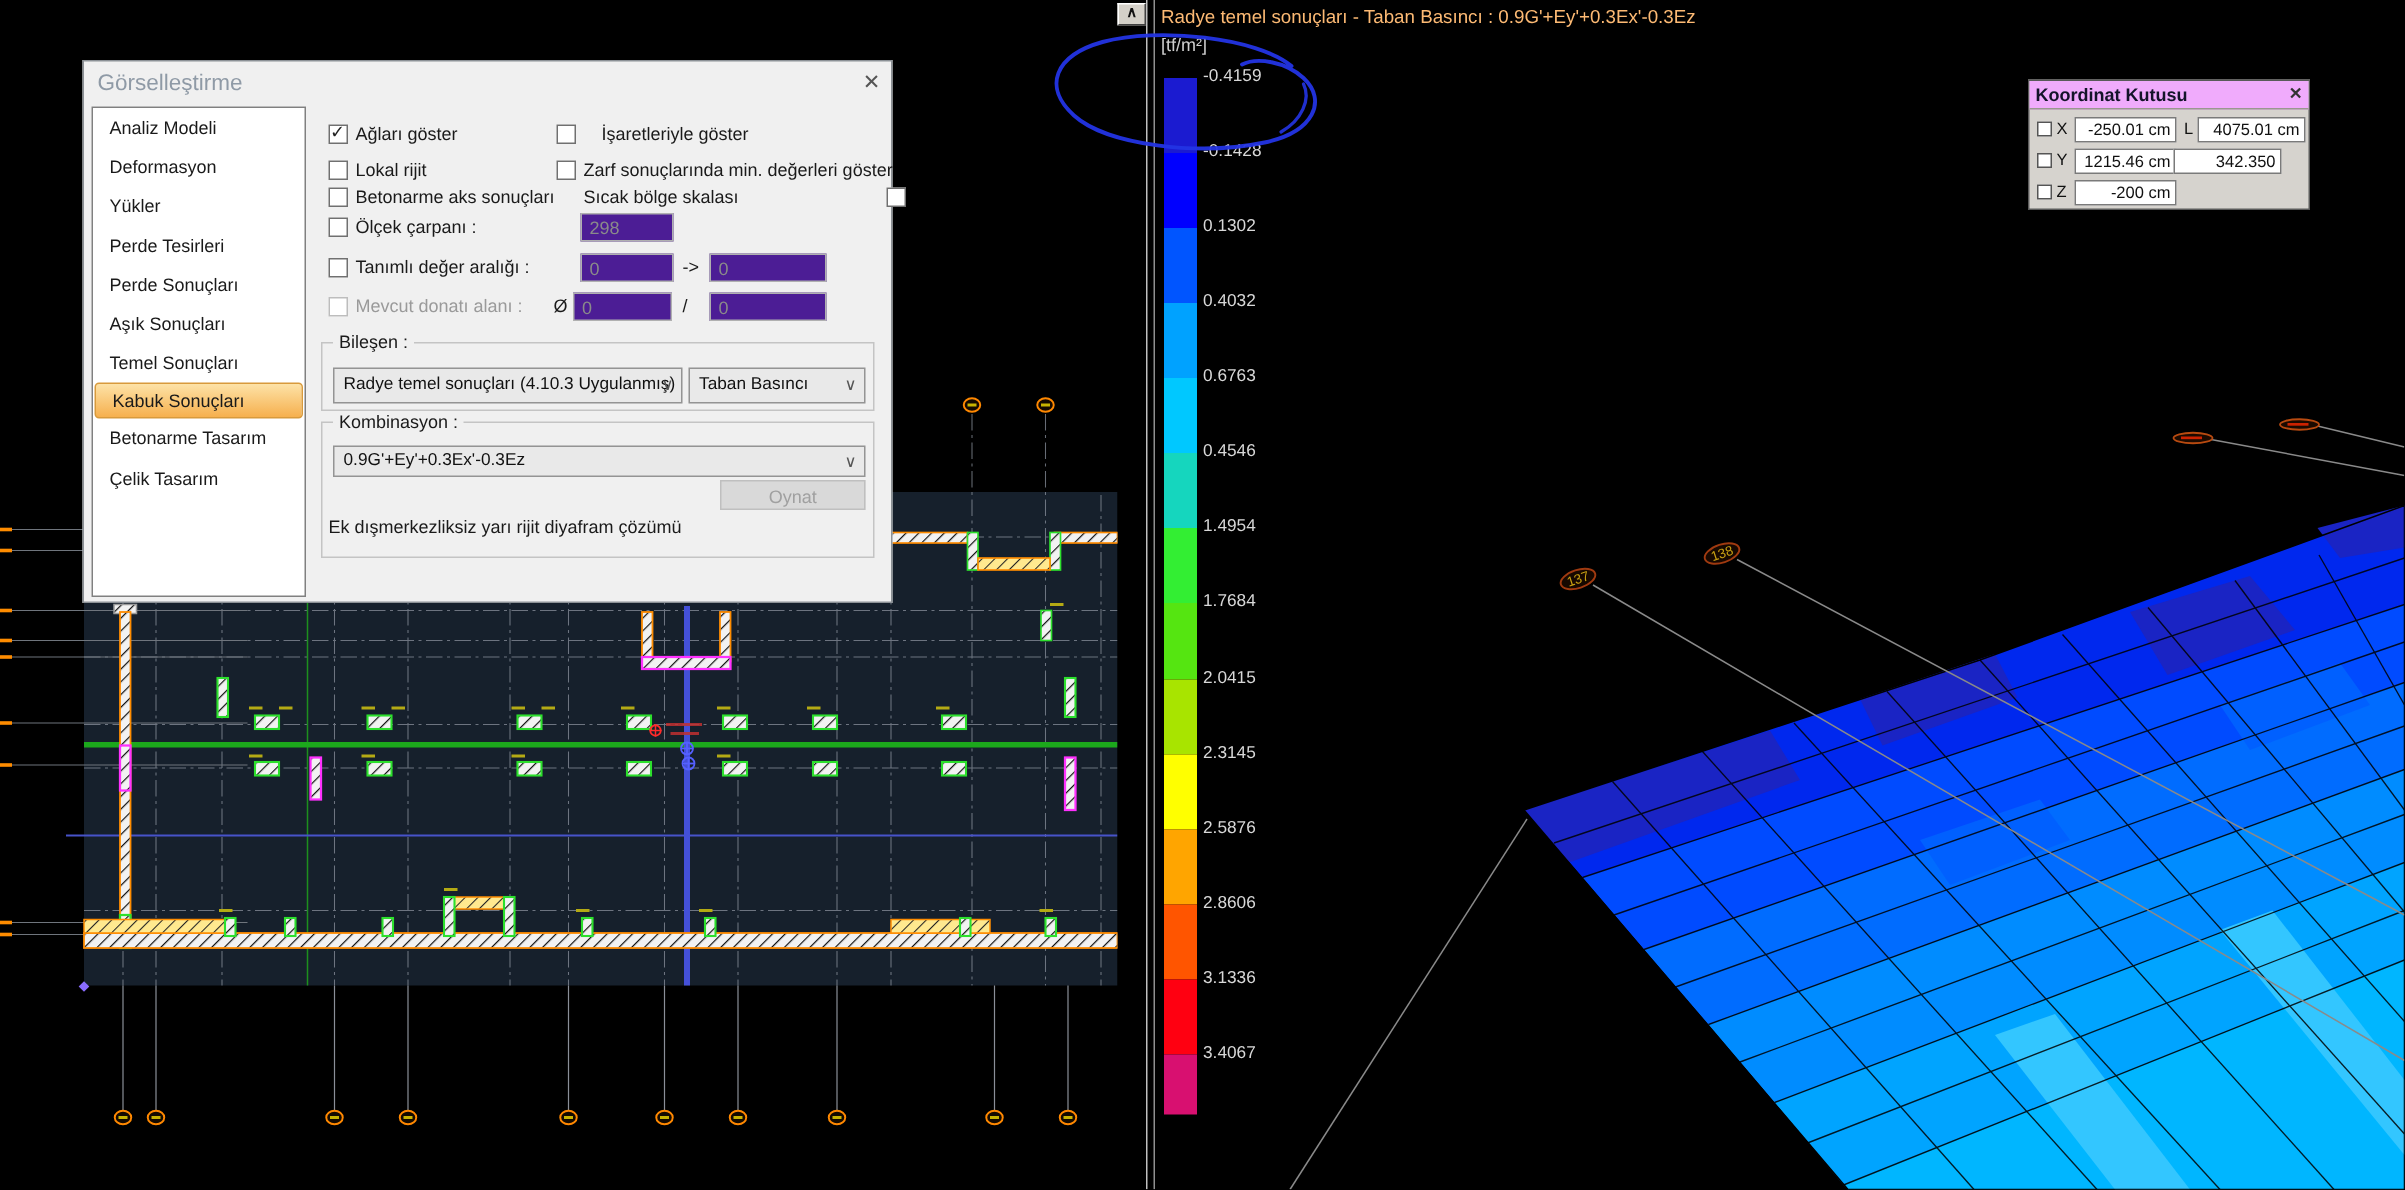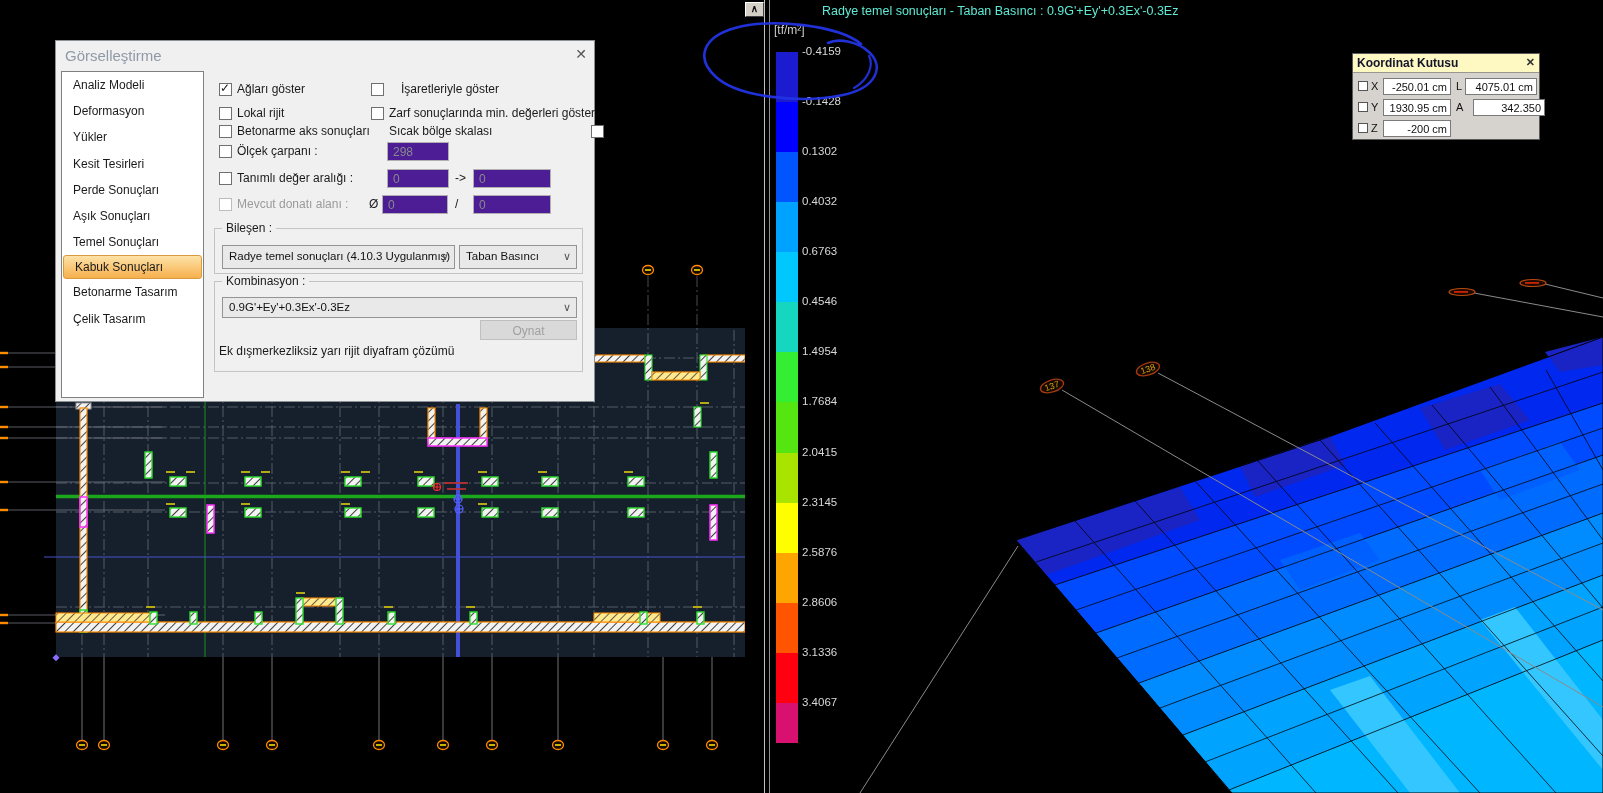--- a/index.html
+++ b/index.html
@@ -8,34 +8,34 @@
   svg{display:block;}
   .abs{position:absolute;}
 
   
   .split-line{position:absolute;top:0;bottom:0;width:1px;background:#c0c0c0;z-index:4;}
   #scrollbtn{position:absolute;left:745px;top:2px;width:19px;height:15px;background:#d4d0c8;
     border:1px solid #404040;border-top-color:#fff;border-left-color:#fff;z-index:5;
     font-size:10px;line-height:12px;text-align:center;color:#111;font-weight:bold;}
 
   
-  #res-title{position:absolute;left:774px;top:4px;color:#5eead4;font-size:12.5px;z-index:2;white-space:nowrap;margin-left:48px;}
+  #res-title{position:absolute;left:774px;top:4px;color:#fdba74;font-size:12.5px;z-index:2;white-space:nowrap;}
   #res-unit{position:absolute;left:774px;top:23px;color:#cfcfcf;font-size:12px;z-index:2;}
 
   
   #legend{position:absolute;left:776px;top:52px;width:110px;z-index:2;}
   .lg-row{height:50.07px;position:relative;}
   .lg-row:last-child{height:40px;}
   .lg-sw{position:absolute;left:0;top:0;width:22px;height:101%;}
   .lg-val{position:absolute;left:26px;top:-7px;color:#d8d8d8;font-size:11.5px;}
 
   
   #coordbox{position:absolute;left:1352px;top:53px;width:188px;height:87px;background:#d6d3ce;
     border:1px solid #5a5a5a;z-index:6;font-size:11px;}
-  #coordbox .cb-title{height:19px;background:#fef9c3;border-bottom:1px solid #9a978f;
+  #coordbox .cb-title{height:19px;background:#f0abfc;border-bottom:1px solid #9a978f;
     font-weight:bold;color:#14142a;font-size:12px;padding:2px 4px;position:relative;}
   #coordbox .cb-close{position:absolute;right:4px;top:2px;color:#333;cursor:default;font-size:11px;}
   .crow{position:absolute;height:17px;}
   .ccb{position:absolute;width:10px;height:10px;background:#fff;border:1px solid #555;}
   .caxis{position:absolute;color:#111;}
   .cinput{position:absolute;background:#fff;border:1px solid #7a7a7a;height:17px;
     font-size:11px;text-align:right;padding:2px 3px 0 0;color:#111;}
 
   
   #dlg{position:absolute;left:55px;top:40px;width:540px;height:362px;background:#f0f0f0;
@@ -442,44 +442,44 @@
     <div class="crow" style="left:0;top:24px;width:188px">
       <span class="ccb" style="left:5px;top:3px"></span>
       <span class="caxis" style="left:18px;top:2px">X</span>
       <span class="cinput" style="left:30px;top:0;width:68px">-250.01 cm</span>
       <span class="caxis" style="left:103px;top:2px">L</span>
       <span class="cinput" style="left:112px;top:0;width:72px">4075.01 cm</span>
     </div>
     <div class="crow" style="left:0;top:45px;width:188px">
       <span class="ccb" style="left:5px;top:3px"></span>
       <span class="caxis" style="left:18px;top:2px">Y</span>
-      <span class="cinput" style="left:30px;top:0;width:68px">1930.95 cm</span>
+      <span class="cinput" style="left:30px;top:0;width:68px">1215.46 cm</span>
       <span class="caxis" style="left:103px;top:2px">A</span>
-      <span class="cinput" style="left:120px;top:0;width:72px">342.350</span>
+      <span class="cinput" style="left:96px;top:0;width:72px">342.350</span>
     </div>
     <div class="crow" style="left:0;top:66px;width:188px">
       <span class="ccb" style="left:5px;top:3px"></span>
       <span class="caxis" style="left:18px;top:2px">Z</span>
       <span class="cinput" style="left:30px;top:0;width:68px">-200 cm</span>
     </div>
   </div>
 
   <div id="dlg">
     <div id="dlg-title">Görselleştirme</div>
     <div id="dlg-close">✕</div>
 
     <div id="dlg-list">
 
         <div class="dl-item">Analiz Modeli</div>
 
         <div class="dl-item">Deformasyon</div>
 
         <div class="dl-item">Yükler</div>
 
-        <div class="dl-item">Kesit Tesirleri</div>
+        <div class="dl-item">Perde Tesirleri</div>
 
         <div class="dl-item">Perde Sonuçları</div>
 
         <div class="dl-item">Aşık Sonuçları</div>
 
         <div class="dl-item">Temel Sonuçları</div>
 
         <div class="dl-item selected">Kabuk Sonuçları</div>
 
         <div class="dl-item">Betonarme Tasarım</div>

